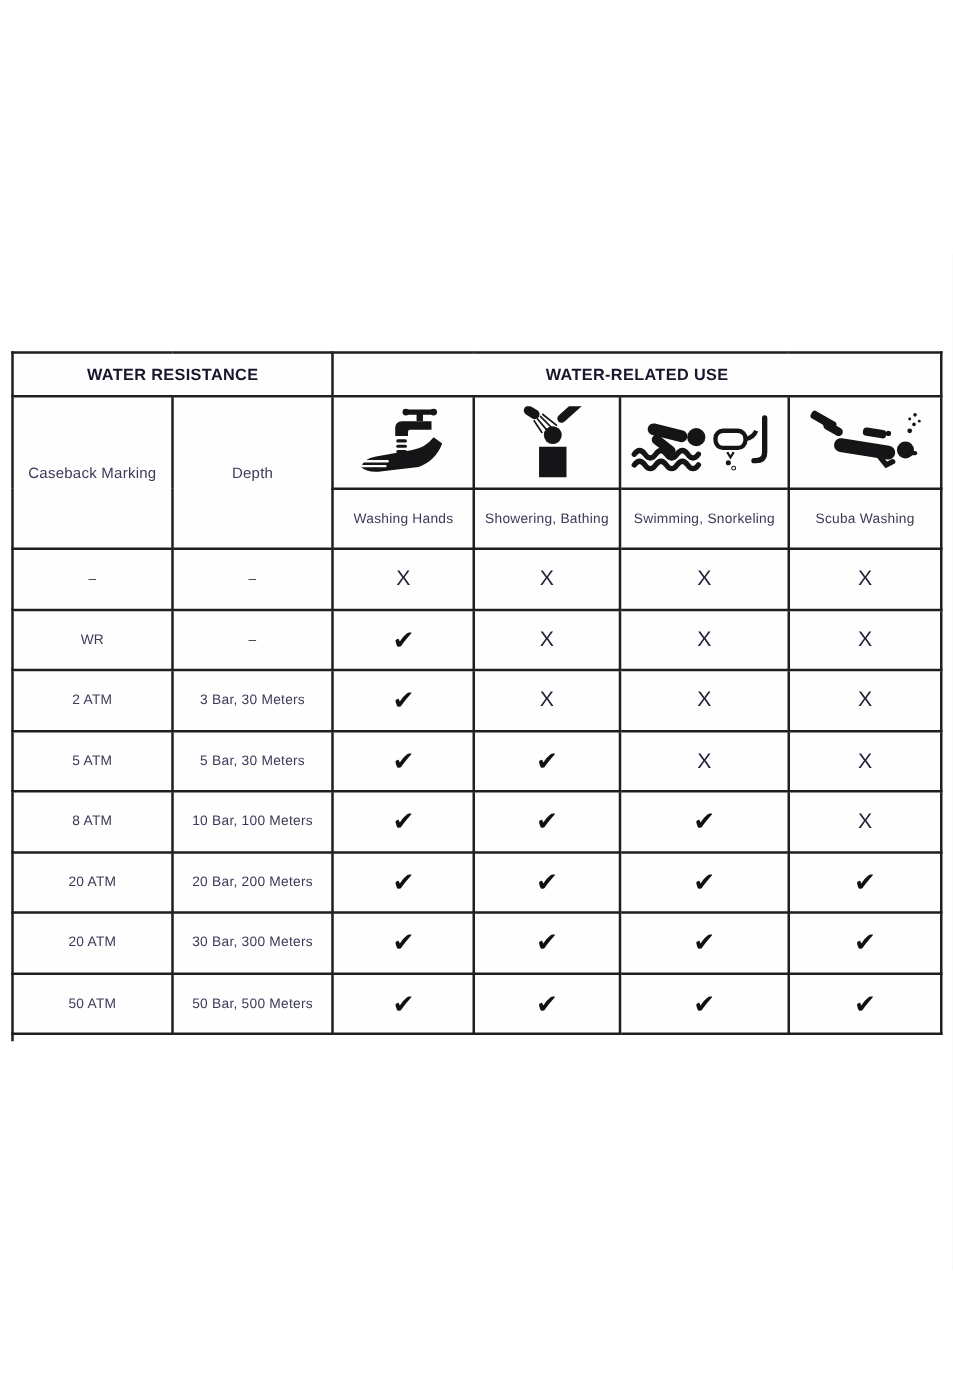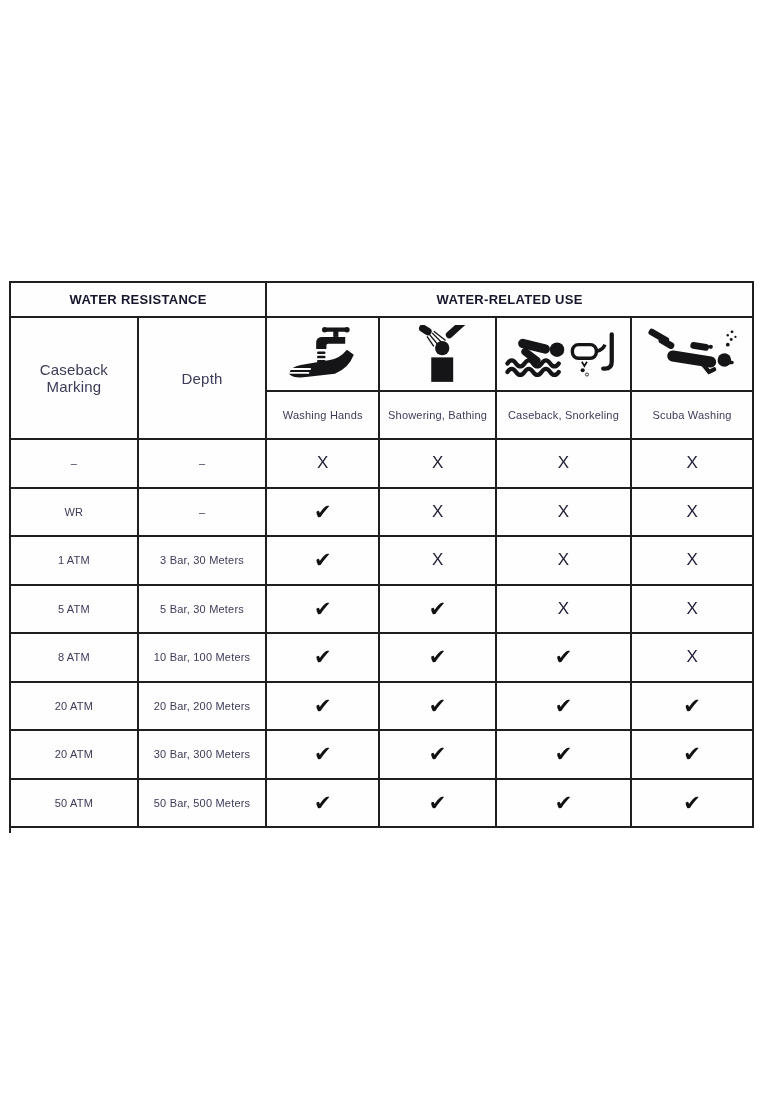--- a/index.html
+++ b/index.html
@@ -18,21 +18,21 @@
     border:2px solid #1f1f22;
     text-align:center; vertical-align:middle;
     background:#fffefe;
   }
   .title-row th {
     height:35px; font-size:13px; font-weight:bold;
     letter-spacing:.3px; color:#16162c;
   }
   .icon-row td.icon-cell { height:74px; }
   .icon-row td.span-cell {
-    font-size:15px; color:#3b3b58; letter-spacing:.2px;
+    font-size:12px; color:#3b3b58; letter-spacing:.2px;
   }
   .label-row td {
     height:48px; font-size:11px; color:#3b3b58; letter-spacing:.2px;
   }
   .data-row td { height:48.5px; }
   .data-row td.cell {
     font-size:11px; color:#3b3b58; letter-spacing:.2px;
   }
   .data-row td.mark.xmark {
     font-size:17px; color:#222238; font-weight:500;
@@ -147,21 +147,21 @@
               <circle cx="101" cy="7" r="1.7"></circle>
               <circle cx="105" cy="13" r="1.3"></circle>
             </svg>
           </span>
         </td>
       </tr>
 
       <tr class="label-row">
         <td>Washing Hands</td>
         <td>Showering, Bathing</td>
-        <td>Caseback, Snorkeling</td>
+        <td>Swimming, Snorkeling</td>
         <td>Scuba Washing</td>
       </tr>
     </thead>
     <tbody id="table-body">
         <tr class="data-row">
       <td class="cell">–</td>
       <td class="cell">–</td>
     <td class="mark xmark">X</td>
           <td class="mark xmark">X</td>
           <td class="mark xmark">X</td>
@@ -169,21 +169,21 @@
         </tr>
         <tr class="data-row">
       <td class="cell">WR</td>
       <td class="cell">–</td>
     <td class="mark check">✔</td>
           <td class="mark xmark">X</td>
           <td class="mark xmark">X</td>
           <td class="mark xmark">X</td>
         </tr>
         <tr class="data-row">
-      <td class="cell">1 ATM</td>
+      <td class="cell">2 ATM</td>
       <td class="cell">3 Bar, 30 Meters</td>
     <td class="mark check">✔</td>
           <td class="mark xmark">X</td>
           <td class="mark xmark">X</td>
           <td class="mark xmark">X</td>
         </tr>
         <tr class="data-row">
       <td class="cell">5 ATM</td>
       <td class="cell">5 Bar, 30 Meters</td>
     <td class="mark check">✔</td>

